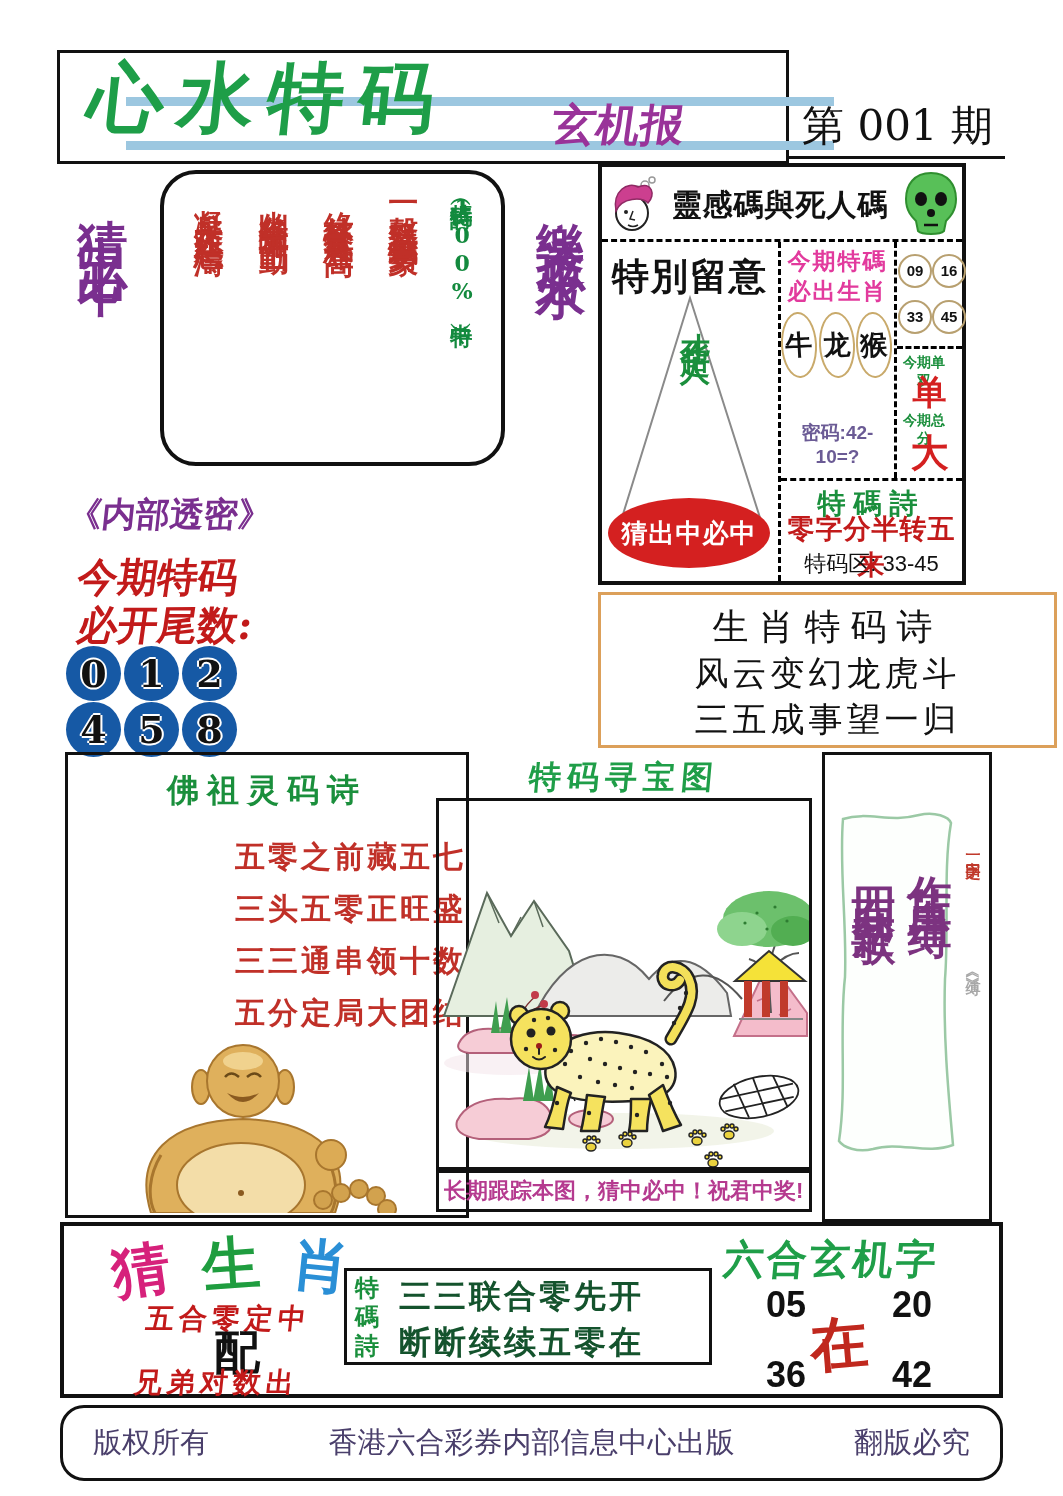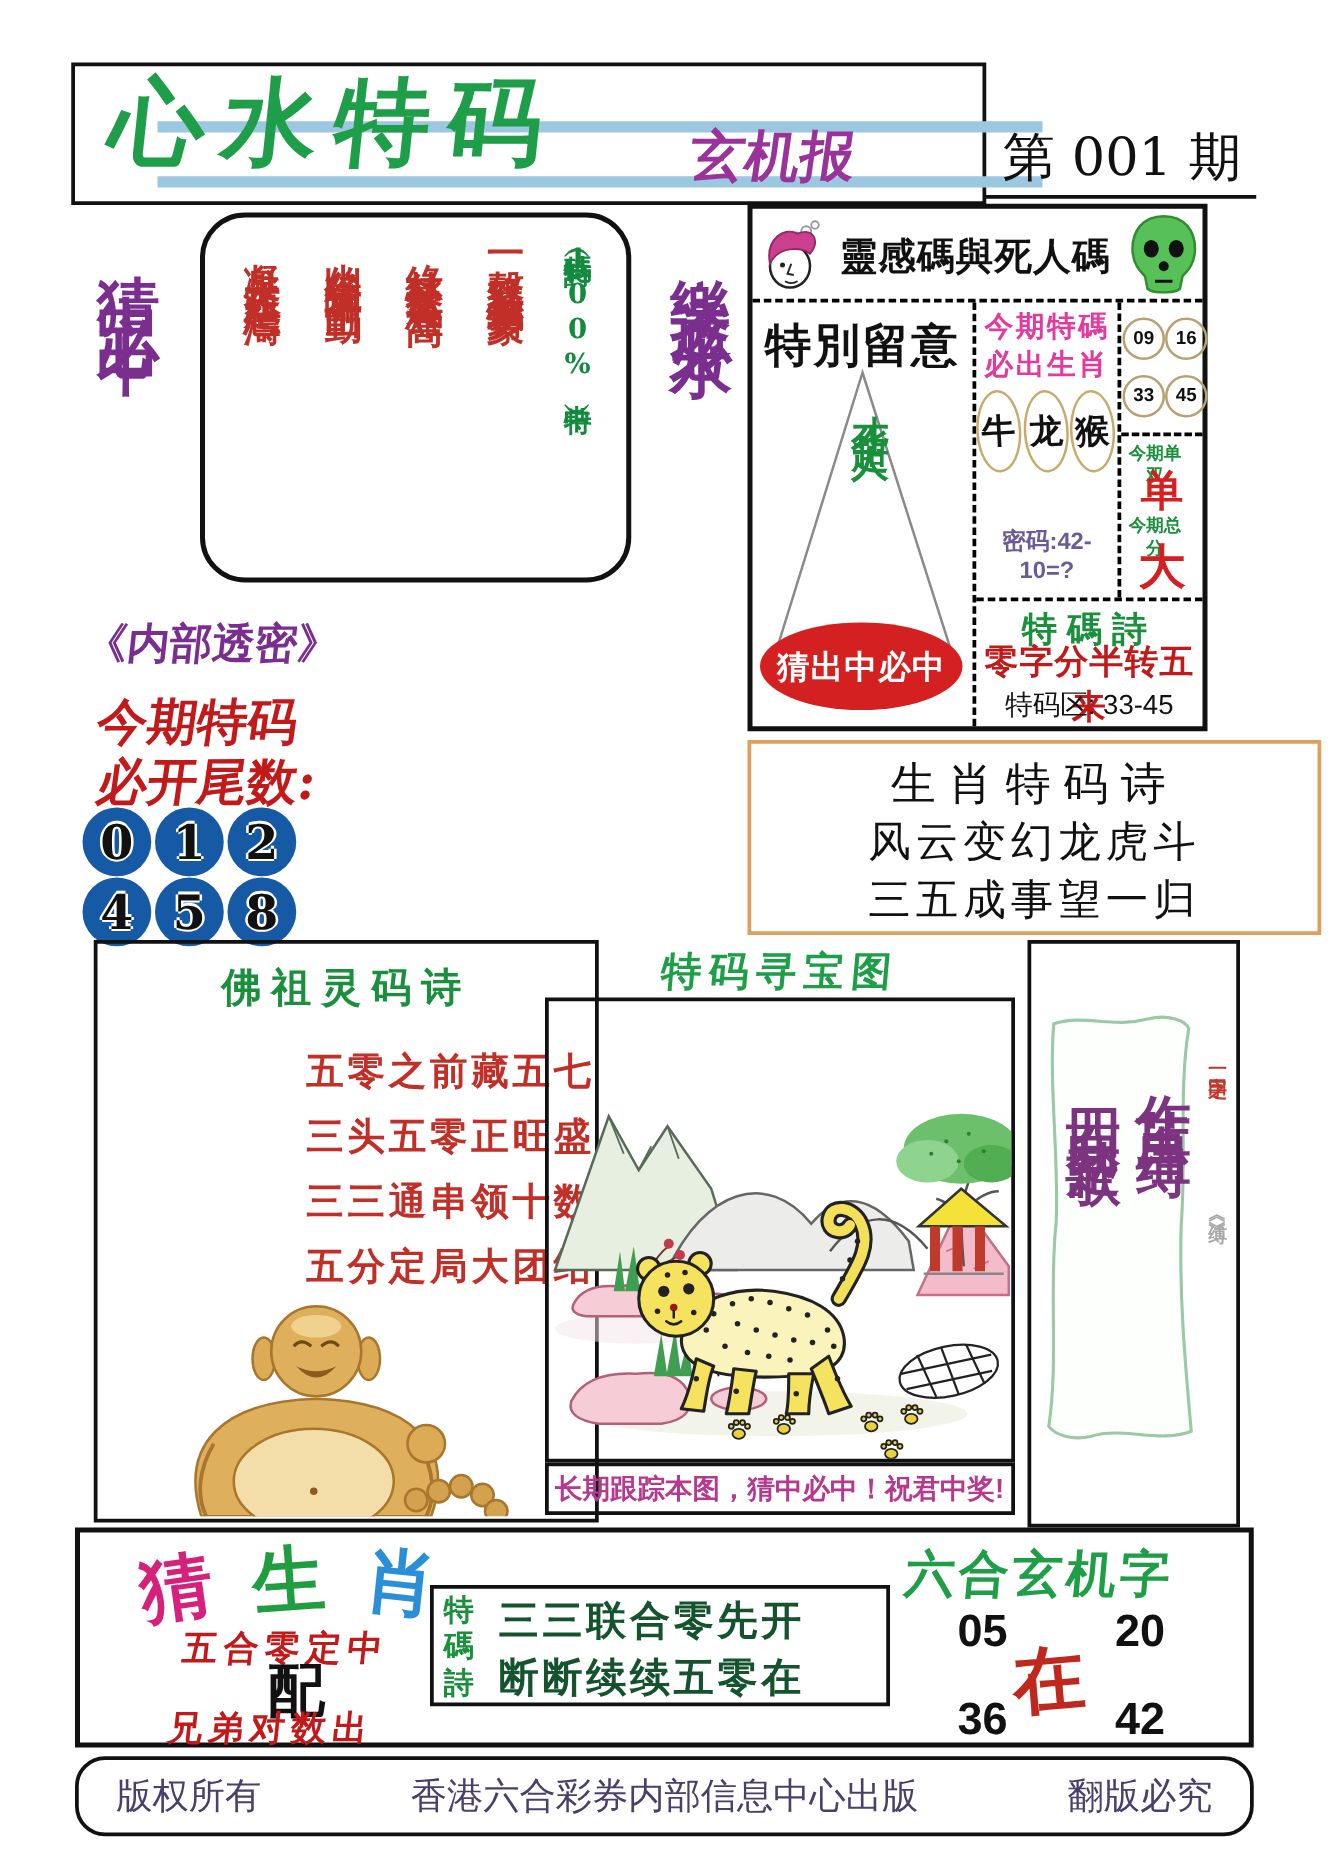--- a/index.html
+++ b/index.html
@@ -72,21 +72,21 @@
   .sb-poemline{position:absolute;left:0;right:0;top:30px;text-align:center;font-size:27px;
                font-weight:bold;color:#c21a1a;font-family:"DejaVu Serif",serif;letter-spacing:1px;}
   .sb-range{position:absolute;left:0;right:0;top:68px;text-align:center;font-size:22px;color:#111;}
   
   .zpoem-box{left:598px;top:592px;width:459px;height:156px;border:3px solid #dca05a;box-sizing:border-box;}
   .zpoem-title{position:absolute;left:0;right:0;top:8px;text-align:center;font-size:36px;
                letter-spacing:10px;color:#111;font-family:"DejaVu Serif",serif;}
   .zpoem-line{position:absolute;left:0;right:0;text-align:center;font-size:34px;font-weight:normal;
               color:#111;letter-spacing:4px;font-family:"DejaVu Serif",serif;}
   
-  .buddha-box{left:75px;top:752px;width:404px;height:466px;border:3px solid #111;box-sizing:border-box;}
+  .buddha-box{left:65px;top:752px;width:404px;height:466px;border:3px solid #111;box-sizing:border-box;}
   .buddha-title{position:absolute;left:0;right:0;top:14px;text-align:center;font-size:32px;
                 font-weight:bold;color:#1a8f3c;letter-spacing:8px;font-family:"DejaVu Serif",serif;}
   .buddha-line{position:absolute;left:0;right:0;text-align:right;font-size:30px;font-weight:bold;
                color:#c03028;letter-spacing:3px;font-family:"DejaVu Serif",serif;margin-left:48px;}
   
   .map-title{left:436px;top:756px;width:376px;text-align:center;font-size:32px;font-weight:bold;
              color:#1f9e48;letter-spacing:6px;transform:skewX(-5deg);font-family:"DejaVu Serif",serif;}
   .map-box{left:436px;top:798px;width:376px;height:372px;border:3px solid #111;box-sizing:border-box;}
   .map-caption{left:436px;top:1170px;width:376px;height:42px;border:3px solid #111;box-sizing:border-box;
                font-size:22px;font-weight:bold;color:#b53a8f;line-height:36px;padding-left:5px;}
@@ -107,21 +107,21 @@
   .tema-label{position:absolute;left:8px;top:2px;font-size:24px;font-weight:bold;color:#1a8f3c;
               line-height:29px;font-family:"DejaVu Serif",serif;}
   .tema-line{position:absolute;left:52px;font-size:32px;font-weight:bold;color:#14532d;
              letter-spacing:3px;font-family:"DejaVu Serif",serif;}
   .xuanji-title{position:absolute;left:660px;top:6px;font-size:40px;font-weight:bold;color:#1f9e48;
                 letter-spacing:3px;transform:skewX(-5deg);font-family:"DejaVu Serif",serif;}
   .xnum{position:absolute;font-size:36px;color:#111;font-weight:bold;}
   .xchar{position:absolute;left:746px;top:80px;font-size:58px;font-weight:bold;color:#c0281e;
          font-family:"DejaVu Serif",serif;transform:rotate(-5deg);}
   
-  .footer{left:60px;top:1405px;width:943px;height:64px;border:3px solid #111;border-radius:24px;
+  .footer{left:60px;top:1405px;width:943px;height:76px;border:3px solid #111;border-radius:24px;
           box-sizing:border-box;display:flex;align-items:center;justify-content:space-between;
           padding:0 30px;font-size:29px;color:#4a3f6b;font-family:"DejaVu Serif",serif;}
 </style>
 </head>
 <body>
 
 <div class="page">
 
   <div class="abs title-box">
     <div class="abs stripe" style="top:44px;"></div>

